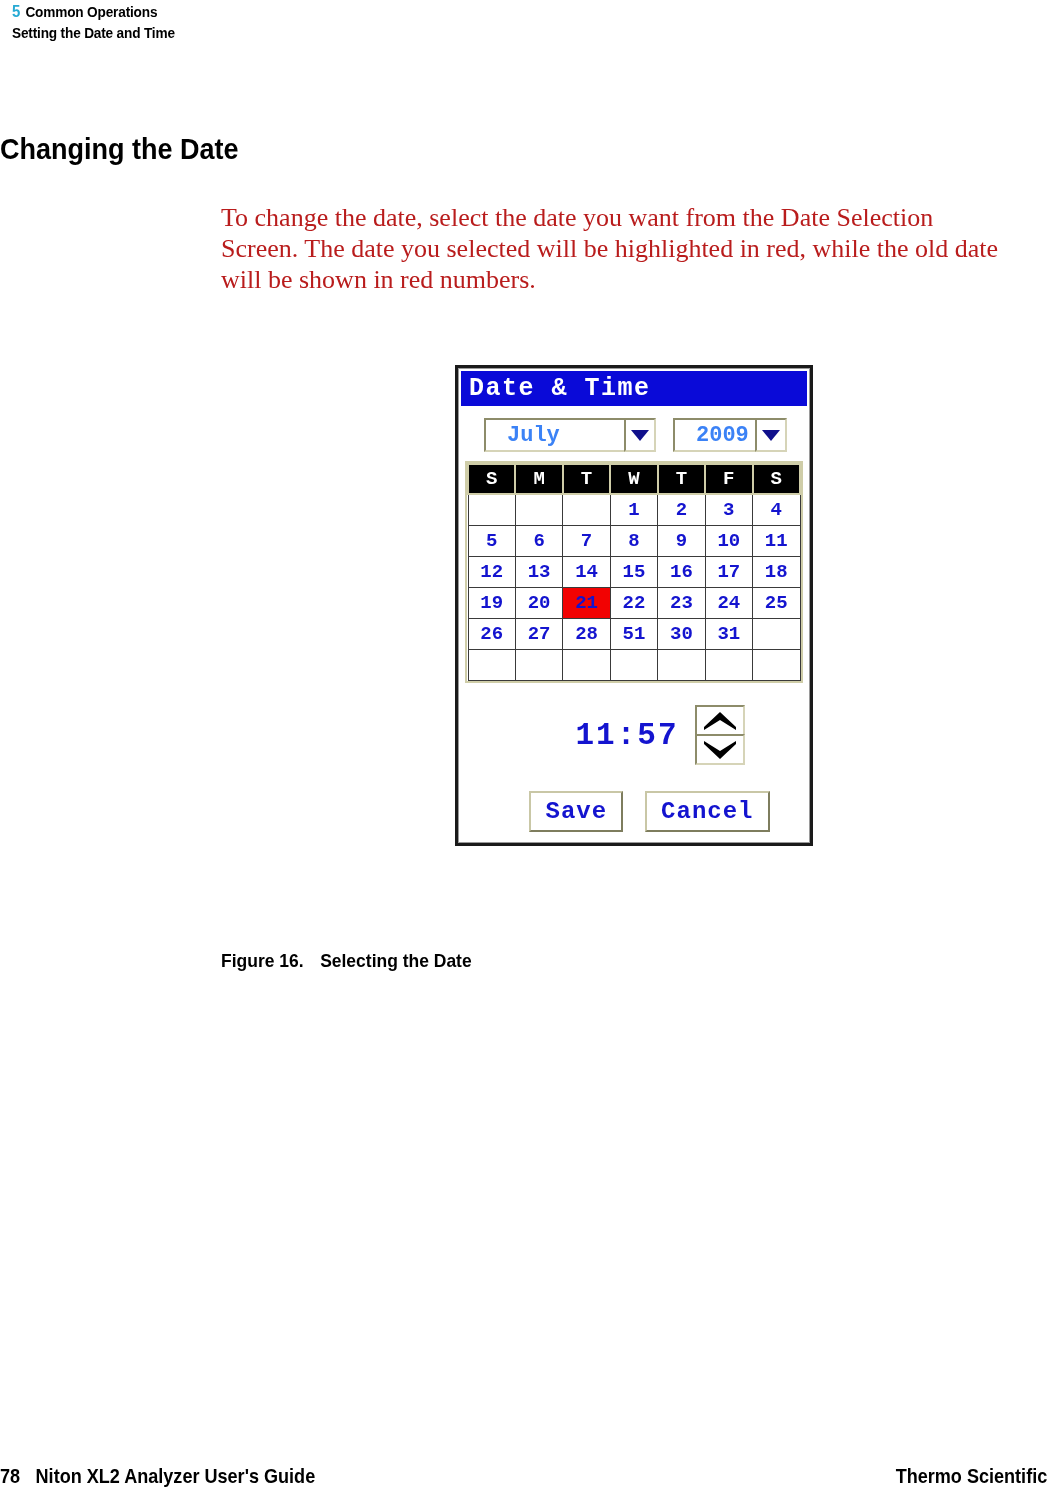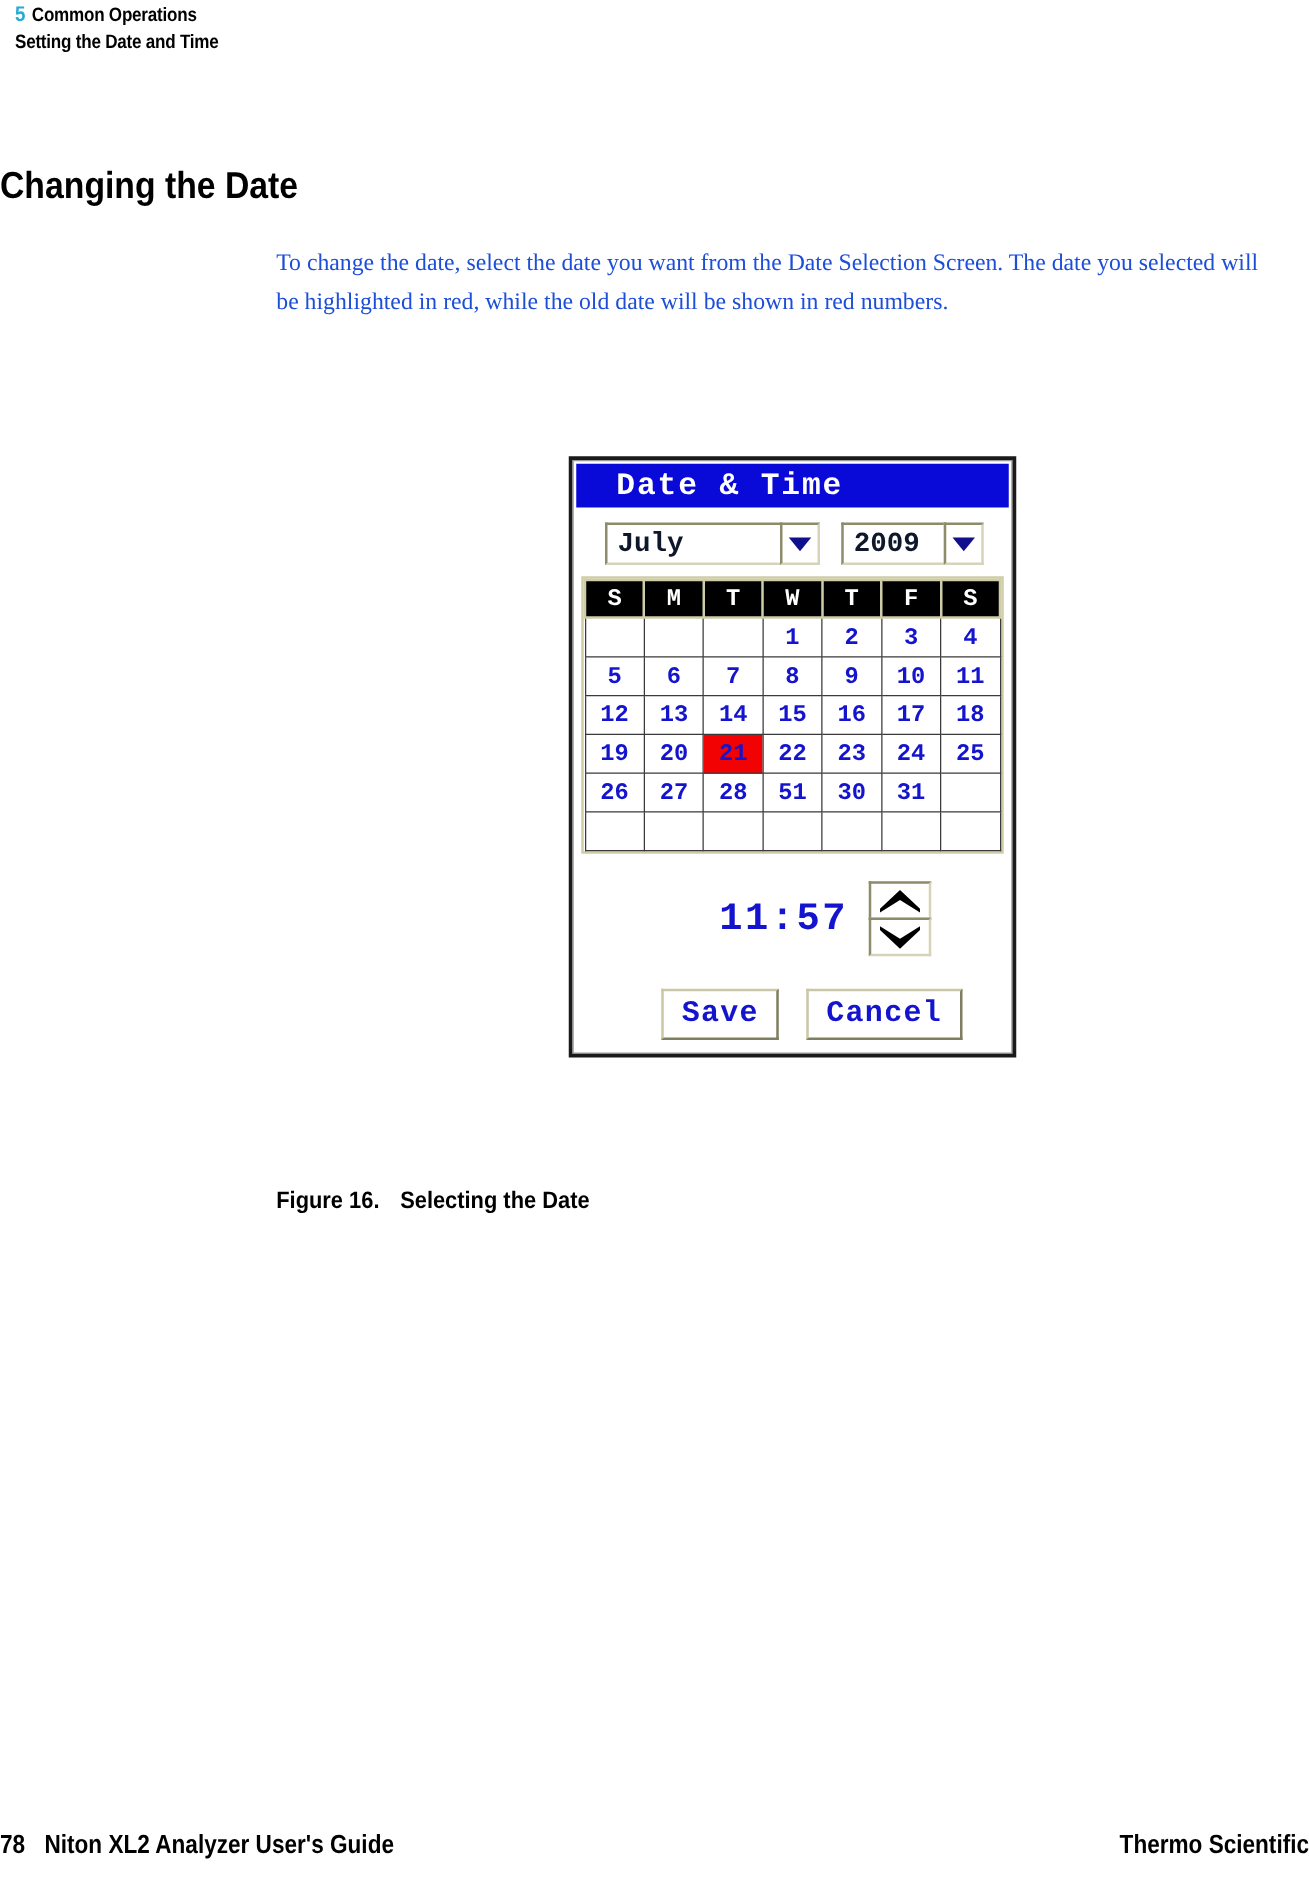--- a/index.html
+++ b/index.html
@@ -67,23 +67,23 @@
     transform-origin: left center;
   }
 
   
   #body-paragraph {
     position: absolute;
     left: 221px;
     top: 176px;
     width: 790px;
     font-family: "Liberation Serif", serif;
-    font-size: 19px;
+    font-size: 26px;
     line-height: 31px;
-    color: #1d4ed8;
+    color: #b91c1c;
   }
 
   
   #device-figure {
     position: absolute;
     left: 455px;
     top: 365px;
     width: 358px;
     height: 481px;
   }
@@ -96,21 +96,20 @@
     padding: 0px;
     box-shadow: inset 0 0 0 1px #9a9a9a;
     position: relative;
   }
   #titlebar {
     background: #0a0ad8;
     height: 35px;
     margin: 3px 3px 0 3px;
     display: flex;
     align-items: center;
-    padding-left: 24px;
   }
   #titlebar-text {
     font-family: "Liberation Mono", monospace;
     font-weight: bold;
     font-size: 25px;
     color: #ffffff;
     letter-spacing: 1.5px;
     padding-left: 8px;
     white-space: nowrap;
   }
@@ -130,22 +129,22 @@
   .combo-field {
     background: #ffffff;
     border: 2px solid;
     border-color: #8d8c6a #d6d4b8 #d6d4b8 #8d8c6a;
     box-shadow: inset 0 0 0 1px #ffffff;
     display: flex;
     align-items: center;
     font-family: "Liberation Mono", monospace;
     font-weight: bold;
     font-size: 22px;
-    color: #0f172a;
-    padding: 0 8px;
+    color: #3b82f6;
+    padding: 0 21px;
     box-sizing: border-box;
     white-space: nowrap;
   }
   .combo-field.month { width: 142px; }
   .combo-field.year  { width: 84px; }
   .combo-btn {
     width: 32px;
     background: #ffffff;
     border: 2px solid;
     border-color: #8d8c6a #d6d4b8 #d6d4b8 #8d8c6a;

